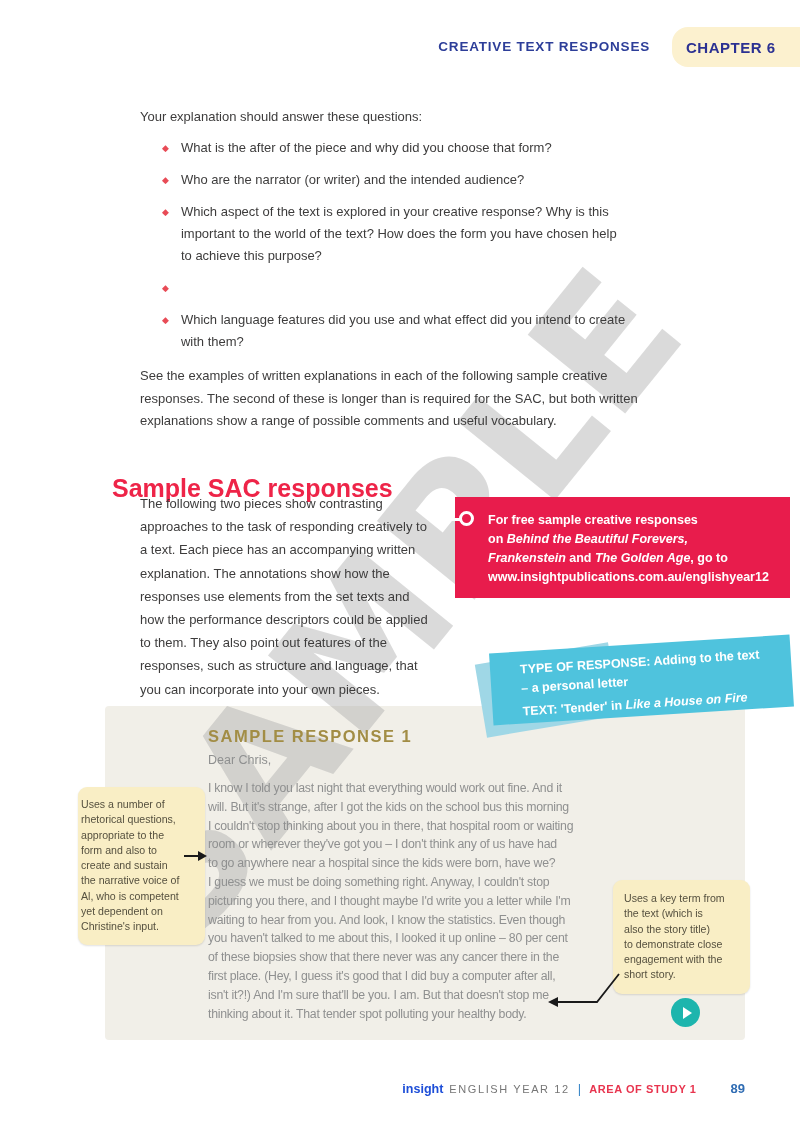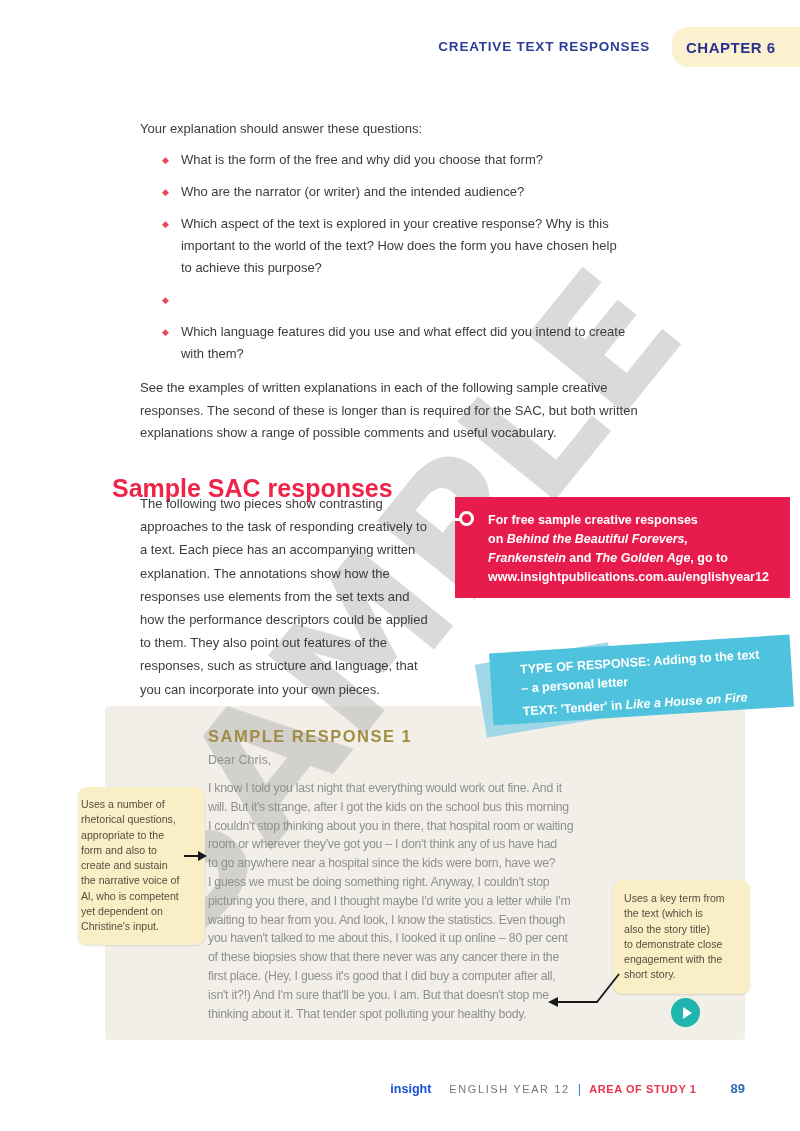--- a/index.html
+++ b/index.html
@@ -25,21 +25,21 @@
 
   
   .watermark{
     position:absolute;left:-10px;top:518px;width:810px;z-index:2;
     text-align:center;font-family:"DejaVu Sans",sans-serif;font-weight:bold;
     font-size:172px;letter-spacing:2px;color:#a9a9a9;opacity:0.42;
     transform:rotate(-51deg);pointer-events:none;line-height:1;
   }
 
   
-  .intro{position:absolute;left:140px;top:118px;width:525px;color:#3d3c3c;font-size:13px;z-index:3;}
+  .intro{position:absolute;left:140px;top:106px;width:525px;color:#3d3c3c;font-size:13px;z-index:3;}
   .intro .lead{line-height:22px;margin-bottom:9px;}
   .bullet-list{display:flex;flex-direction:column;gap:10px;margin:0 0 12px 0;padding:0 0 0 22px;list-style:none;}
   .bullet-item{display:flex;}
   .bullet-item .diamond{color:#e84b56;font-size:9px;line-height:22px;margin-right:12px;flex:0 0 auto;}
   .bullet-item .btext{line-height:22px;}
   .closing{line-height:22.5px;}
 
   
   .sac-heading{
     position:absolute;left:112px;top:453px;font-size:25px;font-weight:bold;color:#ee2448;z-index:3;
@@ -116,21 +116,21 @@
   .play-button .tri{
     width:0;height:0;border-left:9px solid #ffffff;border-top:6px solid transparent;
     border-bottom:6px solid transparent;margin-left:3px;
   }
 
   
   .footer{
     position:absolute;top:1081px;right:55px;display:flex;align-items:baseline;z-index:3;
   }
   .footer .brand{font-weight:bold;font-size:12.5px;color:#1d4ed8;}
-  .footer .series{font-size:11px;color:#767676;letter-spacing:1.6px;margin-left:18px;}
+  .footer .series{font-size:11px;color:#767676;letter-spacing:1.6px;margin-left:6px;}
   .footer .divider{font-size:13px;color:#3a87c8;margin:0 8px;}
   .footer .area{font-size:11px;font-weight:bold;color:#e8344e;letter-spacing:0.6px;}
   .footer .pagenum{font-size:13px;font-weight:bold;color:#2f6cb3;margin-left:34px;text-align:center;}
 </style>
 </head>
 <body>
 
 <div class="page">
 
   <div class="section-title">CREATIVE TEXT RESPONSES</div>
@@ -138,21 +138,21 @@
     <span>CHAPTER 6</span>
   </div>
 
   <div class="watermark">SAMPLE</div>
 
   <div class="intro">
     <div class="lead">Your explanation should answer these questions:</div>
     <ul class="bullet-list">
       <li class="bullet-item">
         <span class="diamond">◆</span>
-        <div class="btext lines">What is the form of the free and why did you choose that form?</div>
+        <div class="btext lines">What is the after of the piece and why did you choose that form?</div>
       </li>
       <li class="bullet-item">
         <span class="diamond">◆</span>
         <div class="btext lines">Who are the narrator (or writer) and the intended audience?</div>
       </li>
       <li class="bullet-item">
         <span class="diamond">◆</span>
         <div class="btext lines">Which aspect of the text is explored in your creative response? Why is this
 important to the world of the text? How does the form you have chosen help
 to achieve this purpose?</div>

